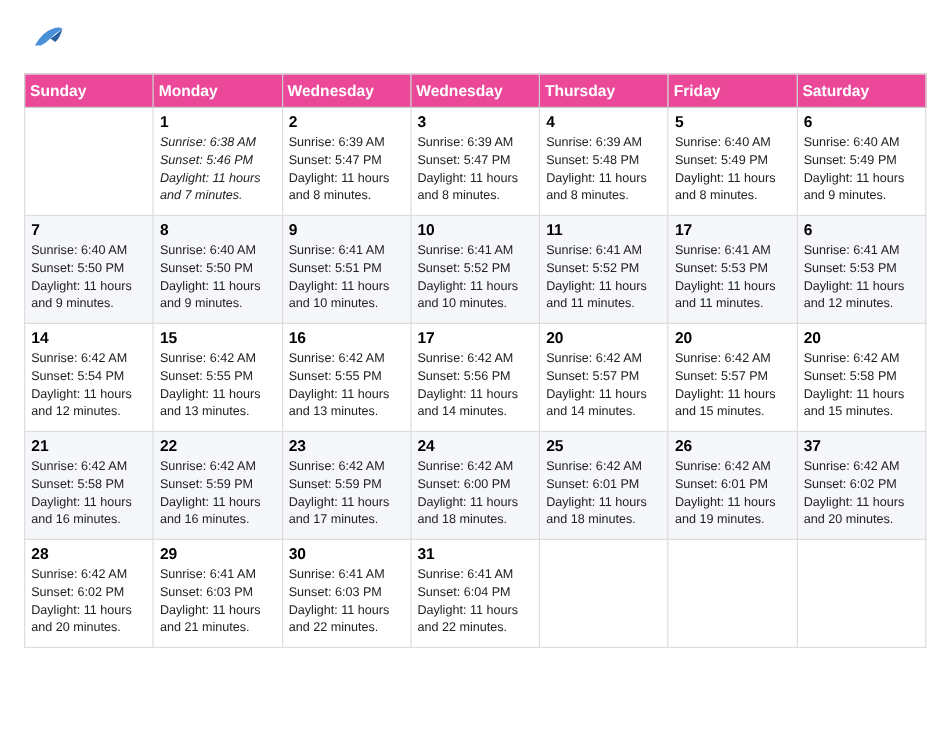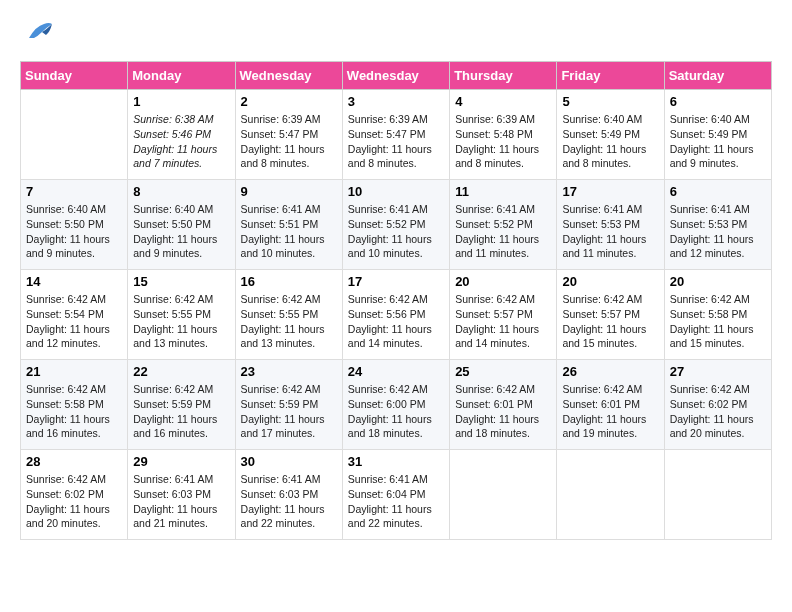--- a/index.html
+++ b/index.html
@@ -307,21 +307,21 @@
 and 18 minutes.</div>
         </td>
         <td>
           <span class="day-num">26</span>
           <div class="cell-content" style="white-space: pre-line;">Sunrise: 6:42 AM
 Sunset: 6:01 PM
 Daylight: 11 hours
 and 19 minutes.</div>
         </td>
         <td>
-          <span class="day-num">27</span>
+          <span class="day-num">37</span>
           <div class="cell-content" style="white-space: pre-line;">Sunrise: 6:42 AM
 Sunset: 6:02 PM
 Daylight: 11 hours
 and 20 minutes.</div>
         </td>
       </tr>
       <tr>
         <td>
           <span class="day-num">28</span>
           <div class="cell-content" style="white-space: pre-line;">Sunrise: 6:42 AM

